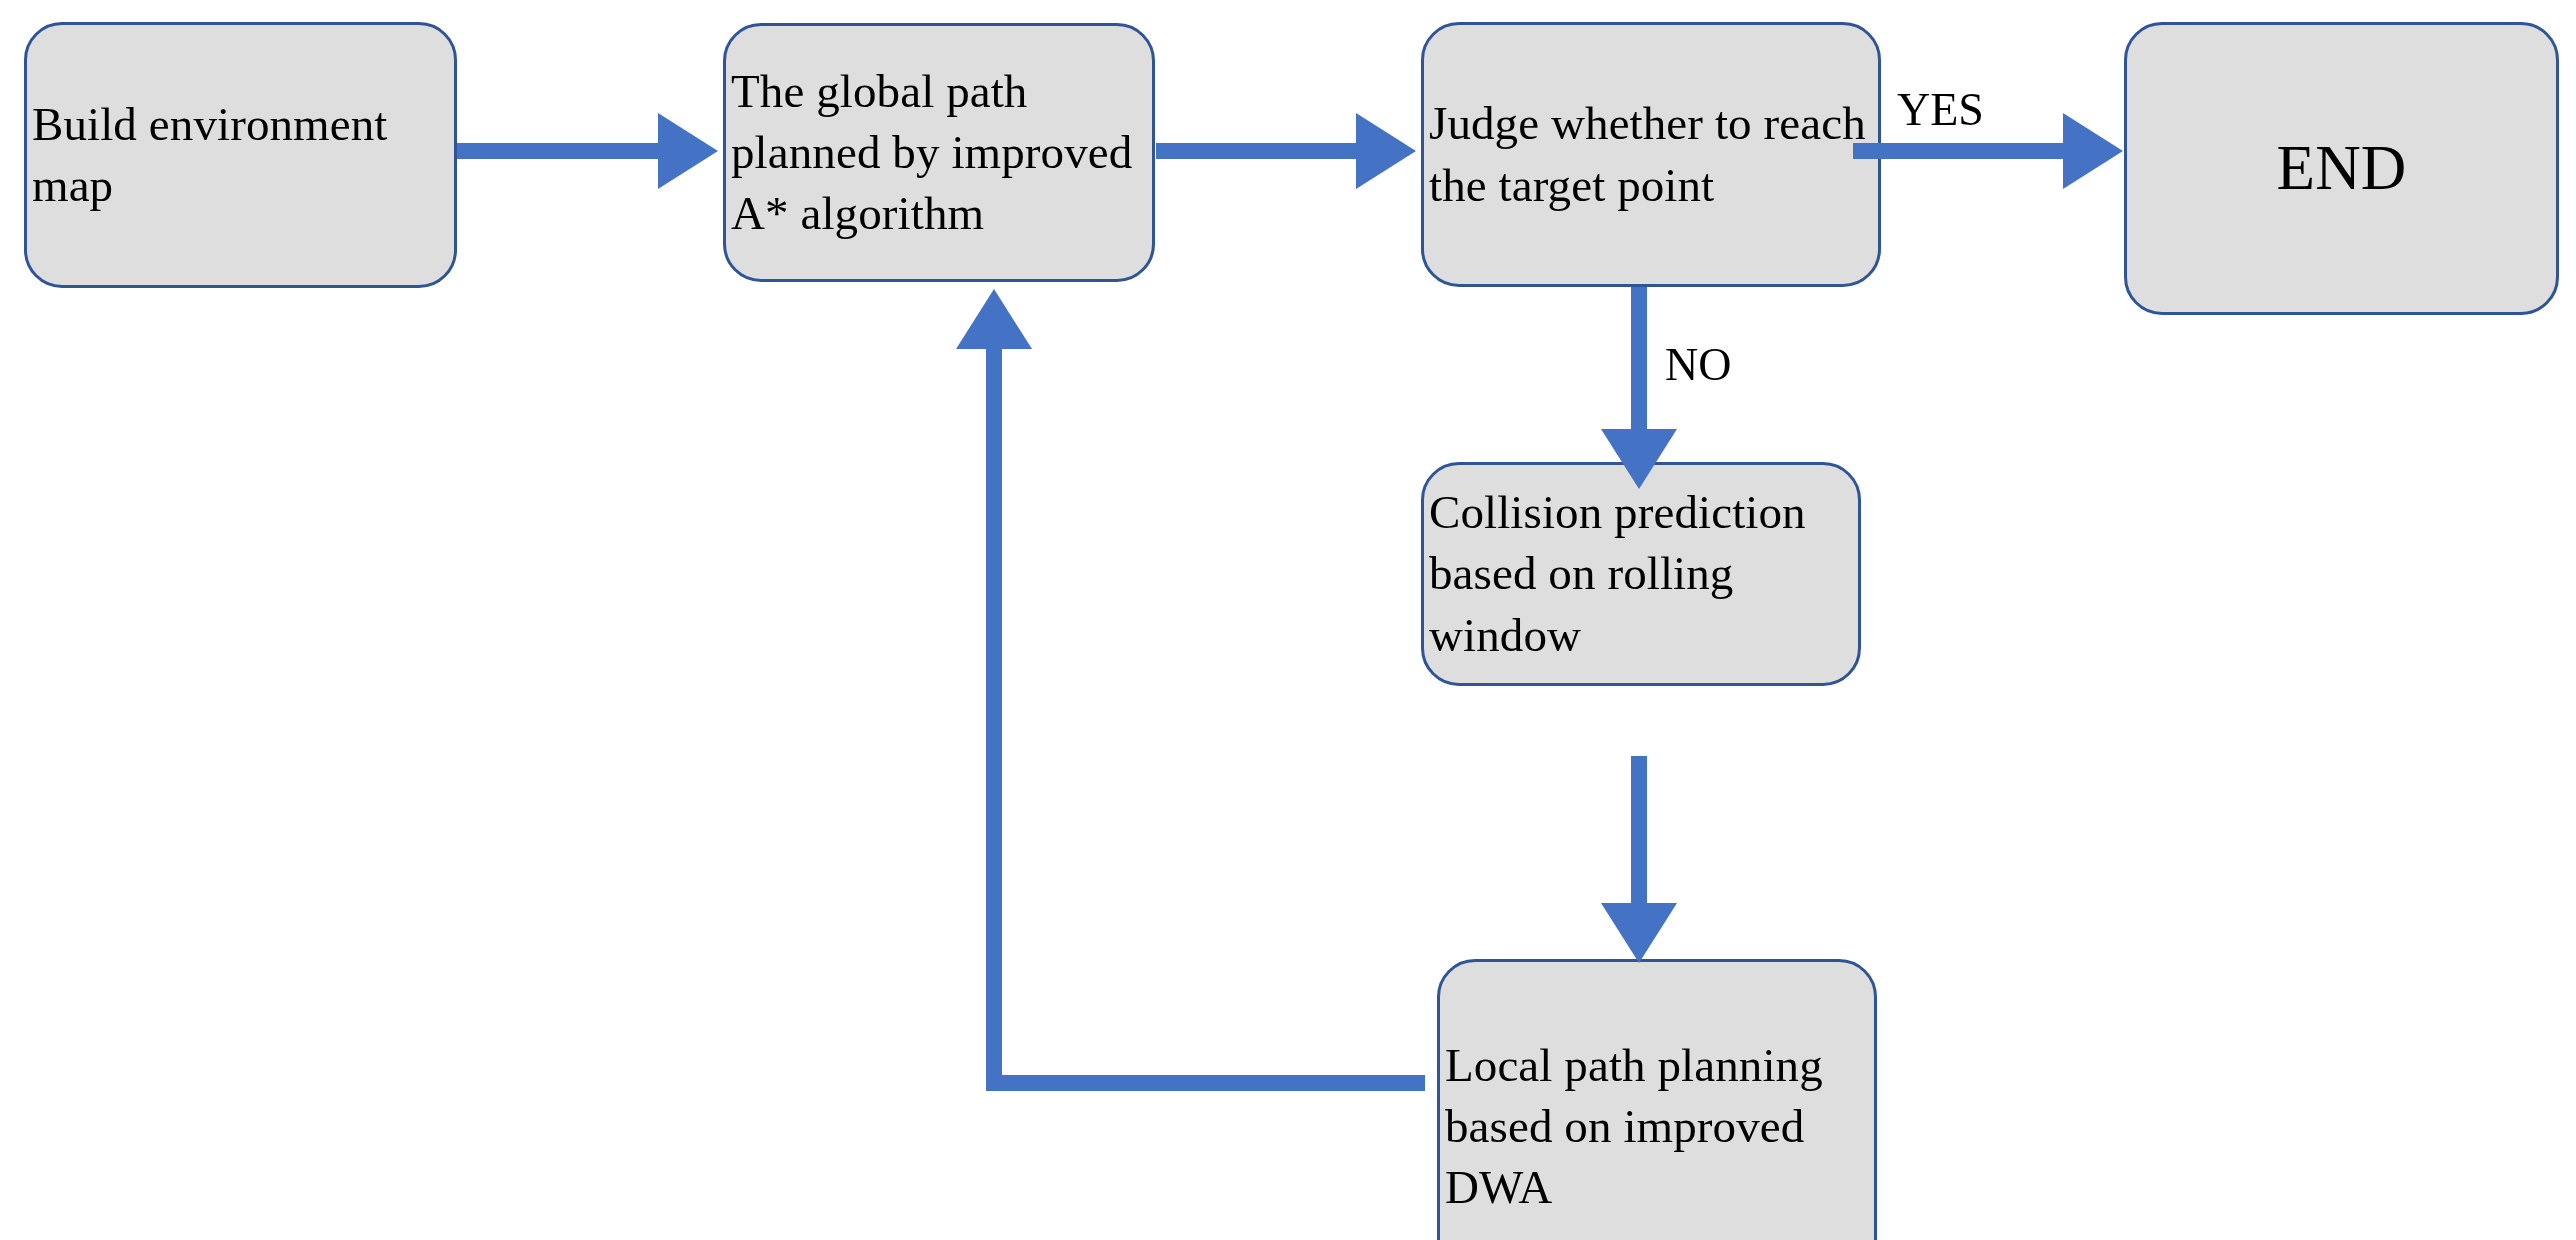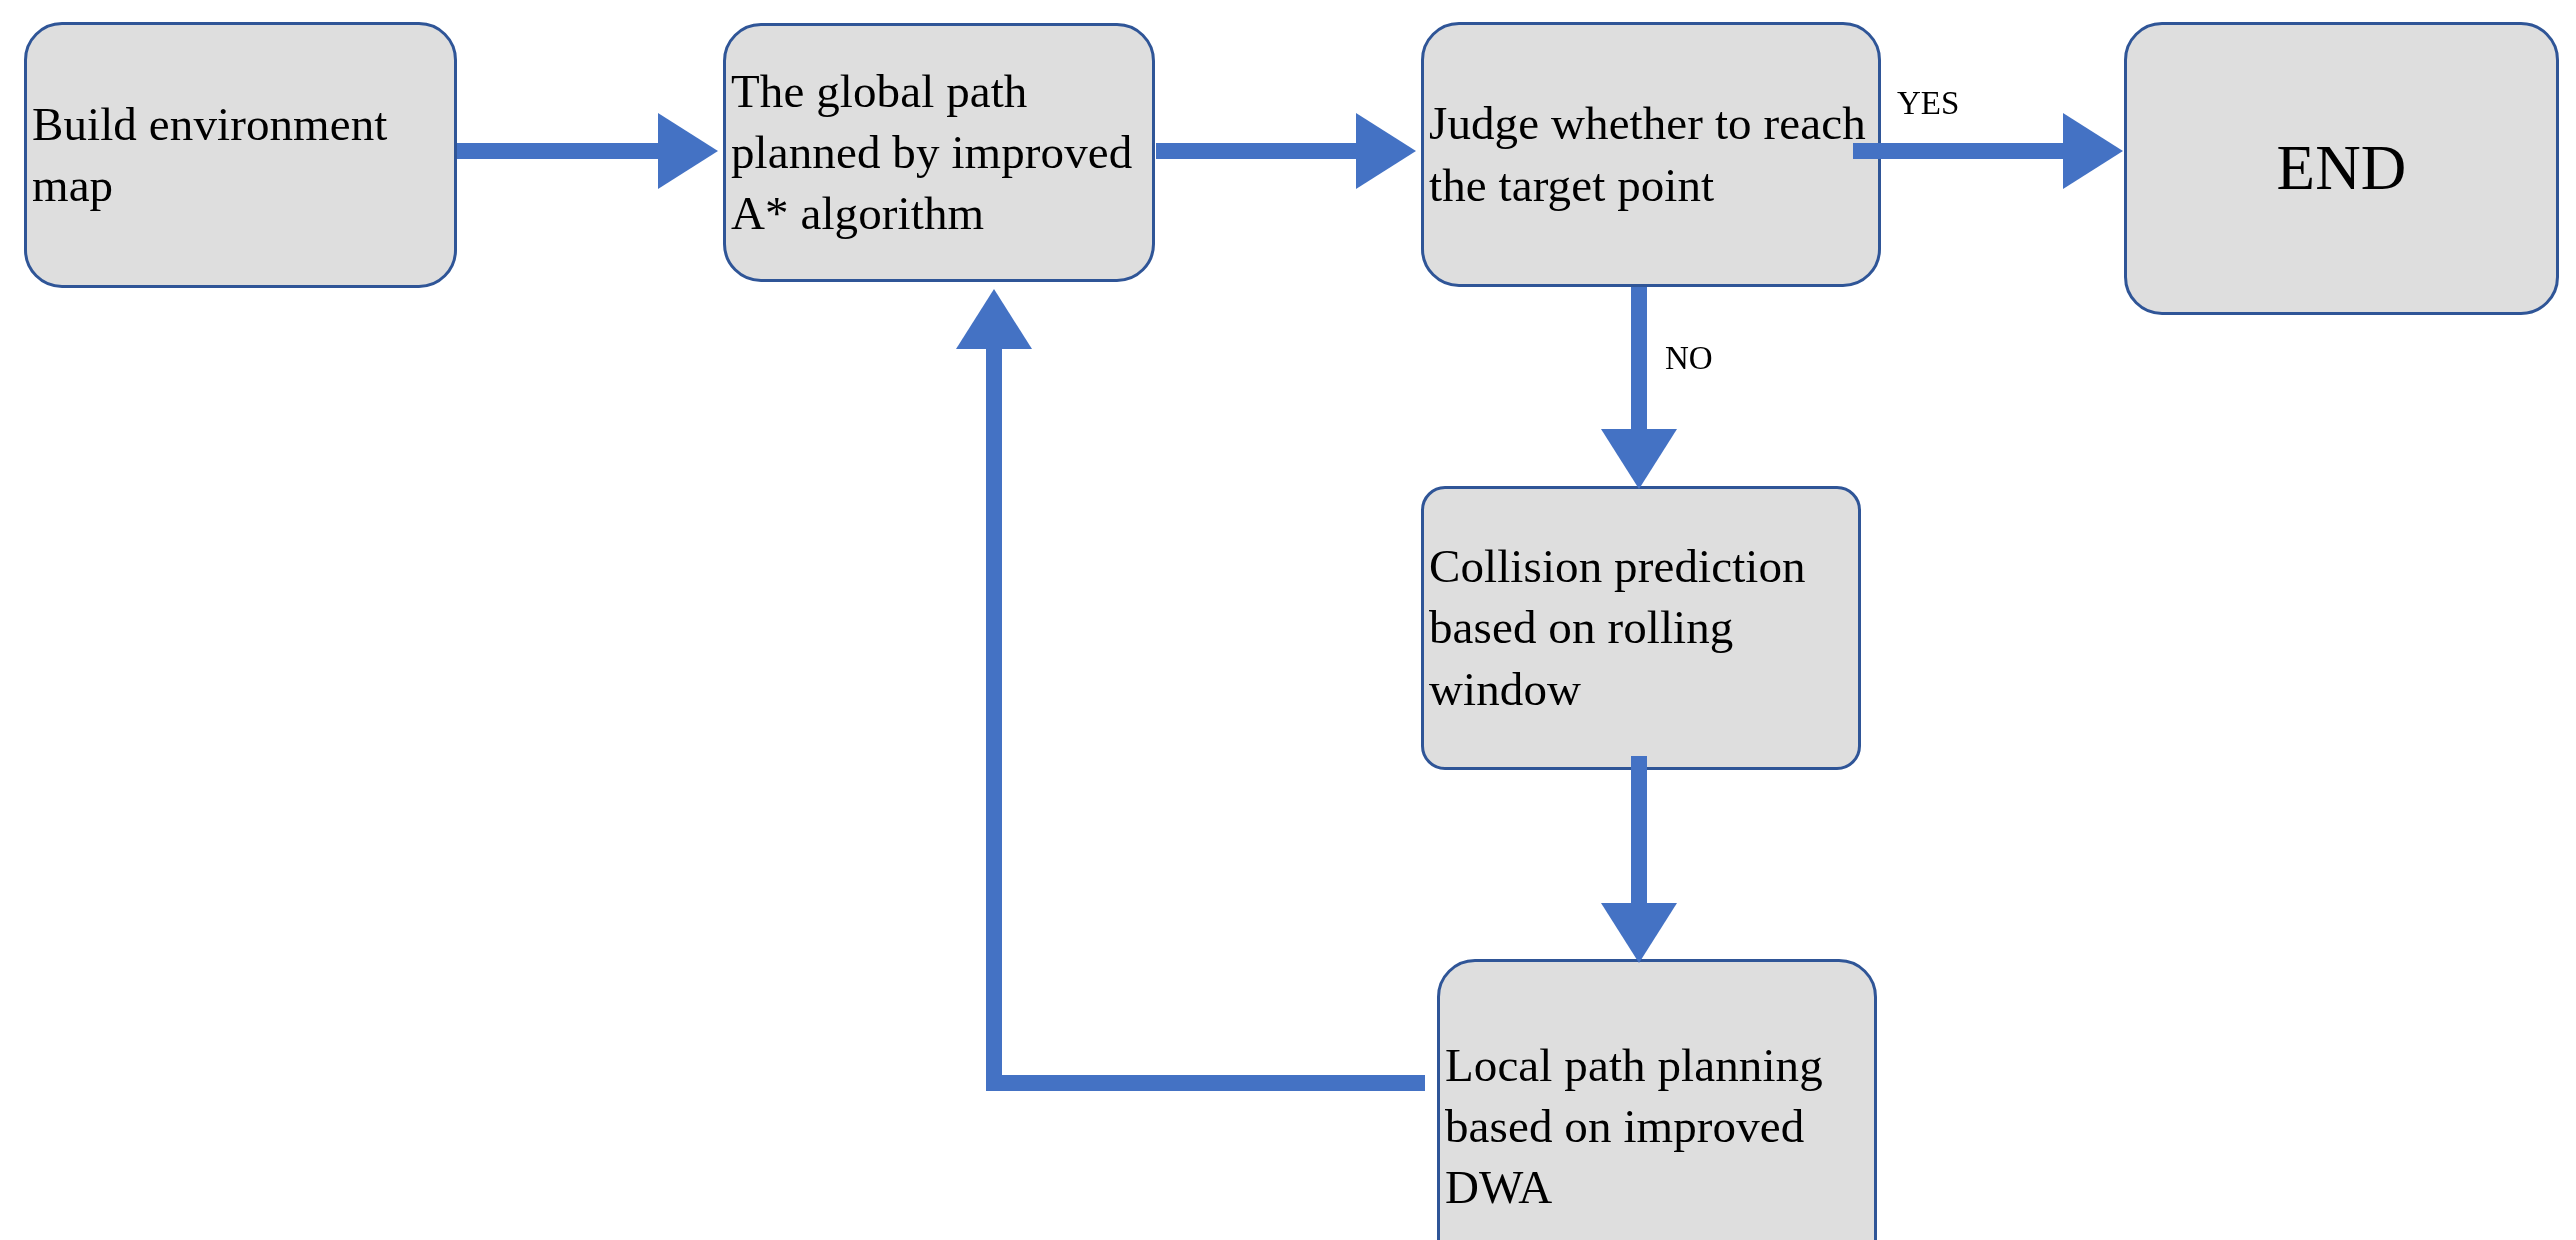--- a/index.html
+++ b/index.html
@@ -40,21 +40,21 @@
   .node.centered .label {
     text-align: center;
     font-size: 63px;
   }
 
   
   #node-build        { left: 24px;   top: 22px;   width: 433px; height: 266px; }
   #node-global-path  { left: 723px;  top: 23px;   width: 432px; height: 259px; }
   #node-judge        { left: 1421px; top: 22px;   width: 460px; height: 265px; }
   #node-end          { left: 2124px; top: 22px;   width: 435px; height: 293px; }
-  #node-collision    { left: 1421px; top: 486px;  width: 440px; height: 284px; border-radius: 24px; }
+  #node-collision    { left: 1421px; top: 462px;  width: 440px; height: 224px; }
   #node-local-path   { left: 1437px; top: 959px; width: 440px; height: 335px; }
 
   
   .edge { position: absolute; }
   .shaft-h {
     position: absolute;
     height: 16px;
     background: #4472c4;
   }
   .shaft-v {
@@ -106,21 +106,21 @@
 
   
   #edge-local-to-global .seg-h { left: 986px; top: 1075px; width: 439px; }
   #edge-local-to-global .seg-v { left: 986px; top: 346px; height: 745px; }
   #edge-local-to-global .head-up { left: 956px; top: 289px; }
 
   
   .edge-label {
     position: absolute;
     color: #000000;
-    font-size: 33px;
+    font-size: 46px;
     line-height: 1;
     white-space: nowrap;
   }
   #label-yes { left: 1897px; top: 87px; }
   #label-no  { left: 1665px; top: 342px; }
 </style>
 </head>
 <body>
 
 <div id="canvas">

